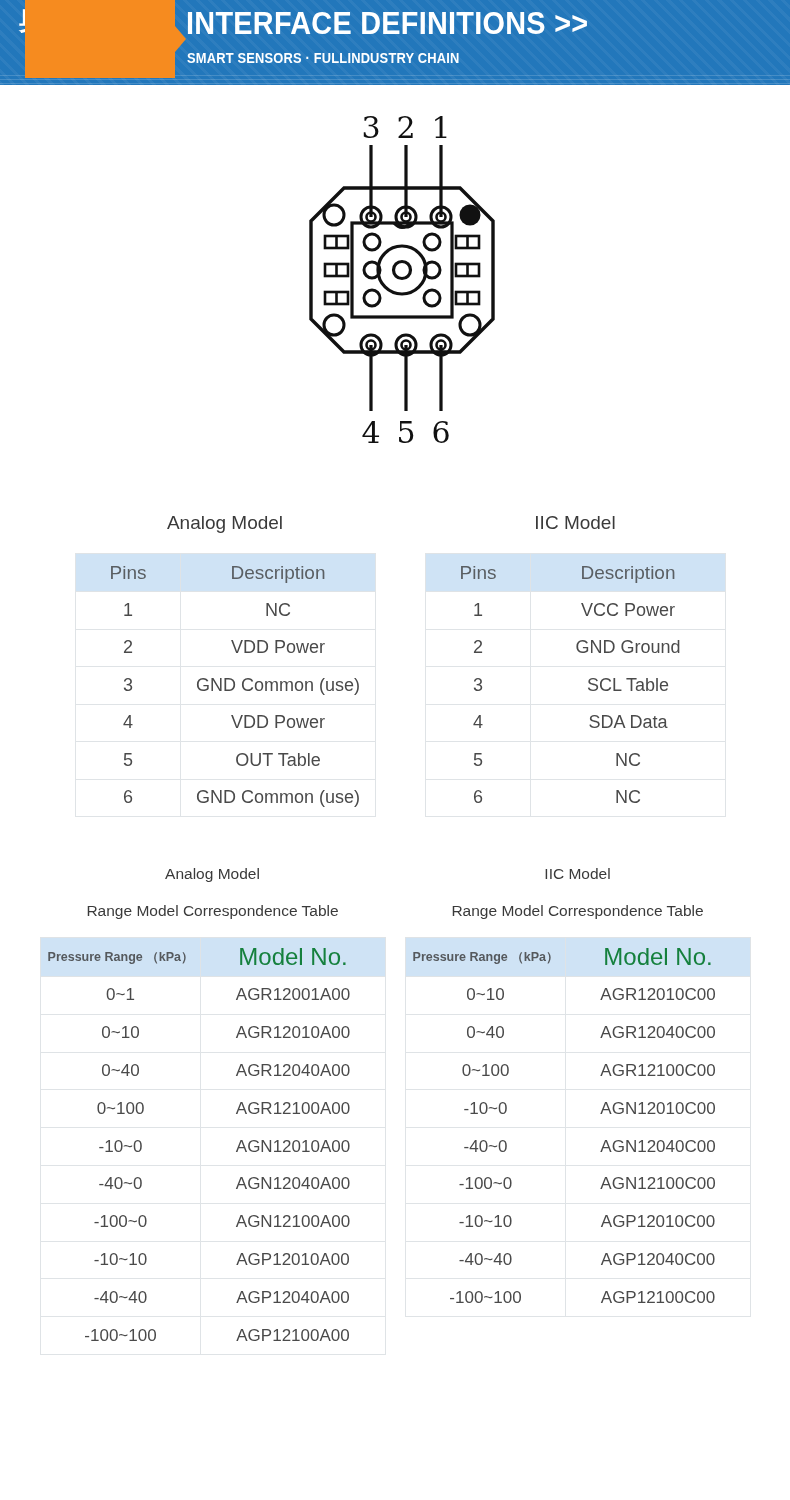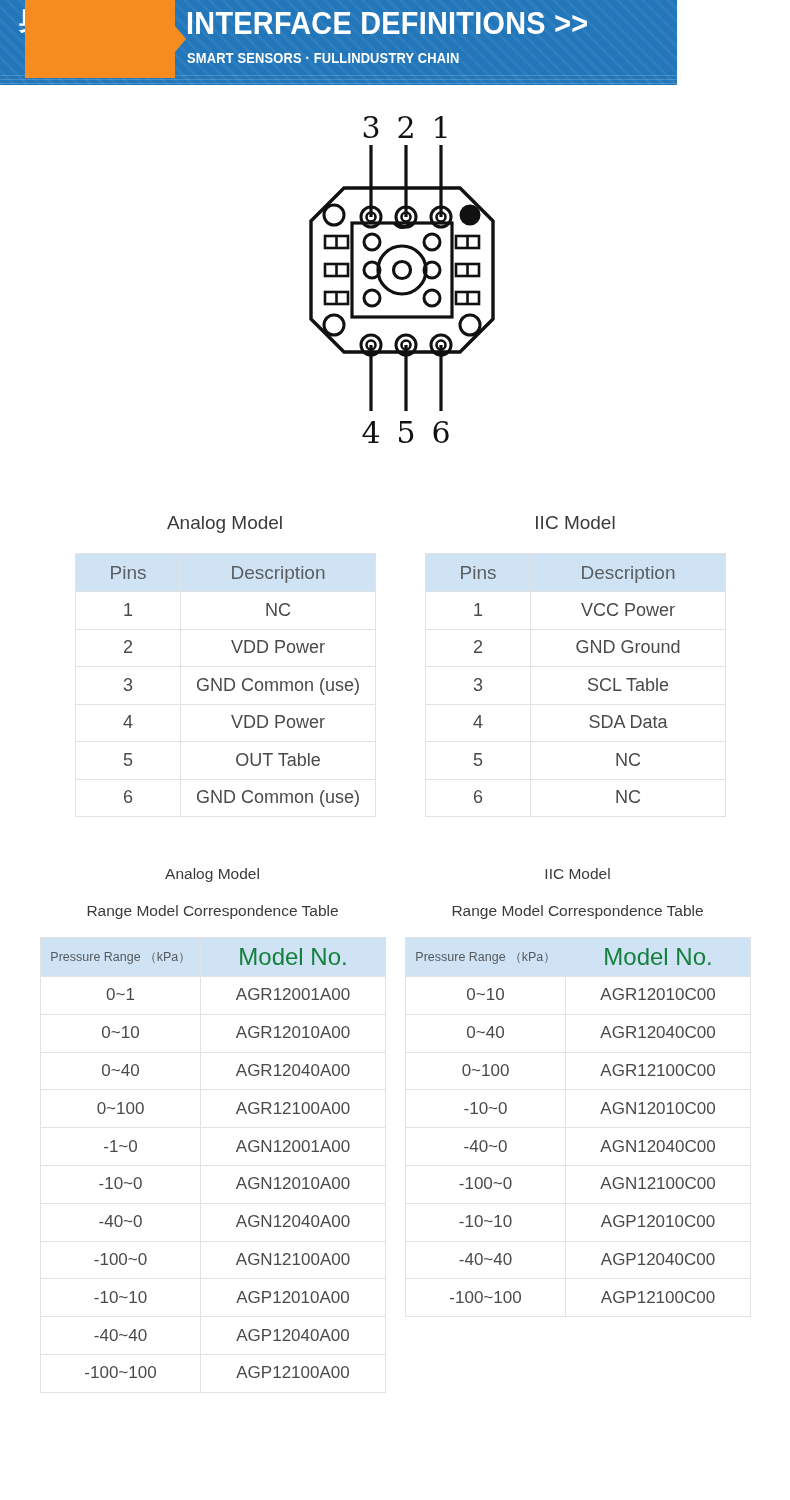--- a/index.html
+++ b/index.html
@@ -9,21 +9,21 @@
     height: 1500px;
     background: #ffffff;
     font-family: "Liberation Sans", sans-serif;
     overflow: hidden;
     position: relative;
   }
 
   
   .header {
     position: relative;
-    width: 677px;
+    width: 790px;
     height: 85px;
     background: #2277bb;
     background-image: repeating-linear-gradient(
         45deg,
         rgba(255,255,255,0.055) 0px,
         rgba(255,255,255,0.055) 3px,
         rgba(0,0,0,0.0) 3px,
         rgba(0,0,0,0.0) 9px
       );
     overflow: hidden;
@@ -152,21 +152,21 @@
     background: #cfe3f5;
     color: #5a5f63;
   }
 
   
   .pin-tbl th { height: 38px; font-size: 19px; }
   .pin-tbl td { height: 37.5px; font-size: 18px; }
   .pin-tbl td.small { font-size: 18px; margin-top: 8px; }
 
   
-  .range-tbl th.col-a { height: 39px; font-size: 12.5px; font-weight: normal; color: #55595d; }
+  .range-tbl th.col-a { height: 39px; font-size: 12.5px; font-weight: bold; color: #55595d; }
   .range-tbl th.col-b { height: 39px; font-size: 24px; color: #15803d; }
   .range-tbl td { height: 37.8px; font-size: 17px; margin-left: 7px; }
 </style>
 </head>
 <body>
 
 <div class="header">
   <div class="logo-box"></div>
   <div class="logo-arrow"></div>
   <div class="logo-cn">奥松电子</div>
@@ -346,24 +346,20 @@
     </tr>
     <tr>
       <td>0~40</td>
       <td>AGR12040A00</td>
     </tr>
     <tr>
       <td>0~100</td>
       <td>AGR12100A00</td>
     </tr>
     <tr>
-      <td>-1~0</td>
-      <td>AGN12001A00</td>
-    </tr>
-    <tr>
       <td>-10~0</td>
       <td>AGN12010A00</td>
     </tr>
     <tr>
       <td>-40~0</td>
       <td>AGN12040A00</td>
     </tr>
     <tr>
       <td>-100~0</td>
       <td>AGN12100A00</td>

